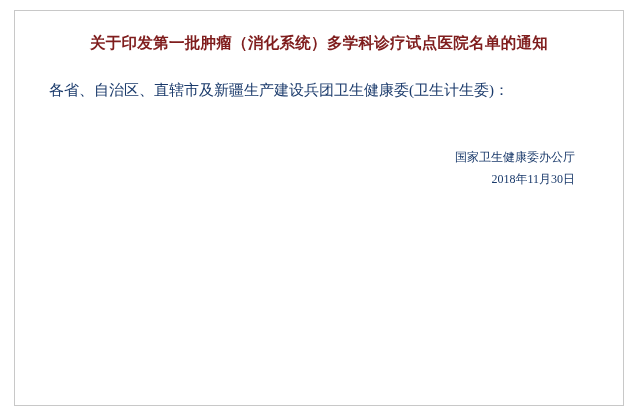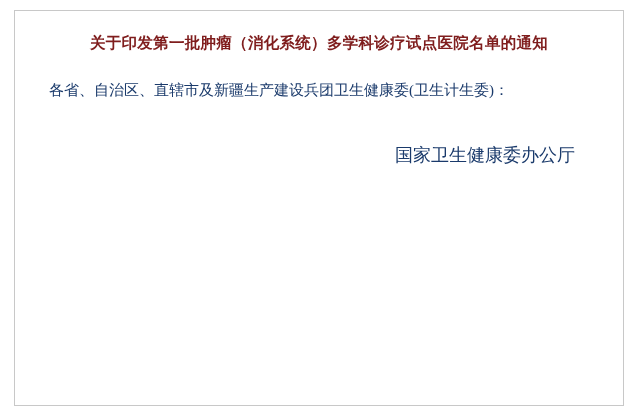--- a/index.html
+++ b/index.html
@@ -52,23 +52,23 @@
   }
   .p-main {
     margin: 0;
     text-indent: 2em;
   }
   .p-attach {
     margin: 24px 0 0 0;
     text-indent: 2em;
   }
   .sign-block {
-    margin-top: 32px;
+    margin-top: 40px;
     text-align: right;
-    font-size: 18px;
+    font-size: 12px;
     color: #1a3a6b;
     line-height: 1.9;
     padding-right: 14px;
   }
   .sign-line {
     display: block;
   }
 </style>
 </head>
 <body>
@@ -79,16 +79,17 @@
     <div class="doc-title">关于印发第一批肿瘤（消化系统）多学科诊疗试点医院名单的通知</div>
 
     <div class="doc-body">
       <p class="p-salutation">各省、自治区、直辖市及新疆生产建设兵团卫生健康委(卫生计生委)：</p>
 
 
     </div>
 
     <div class="sign-block">
       <span class="sign-line">国家卫生健康委办公厅</span>
+      <span class="sign-line">2018年11月30日</span>
     </div>
 
   </div>
 </div>
 
 </body></html>

